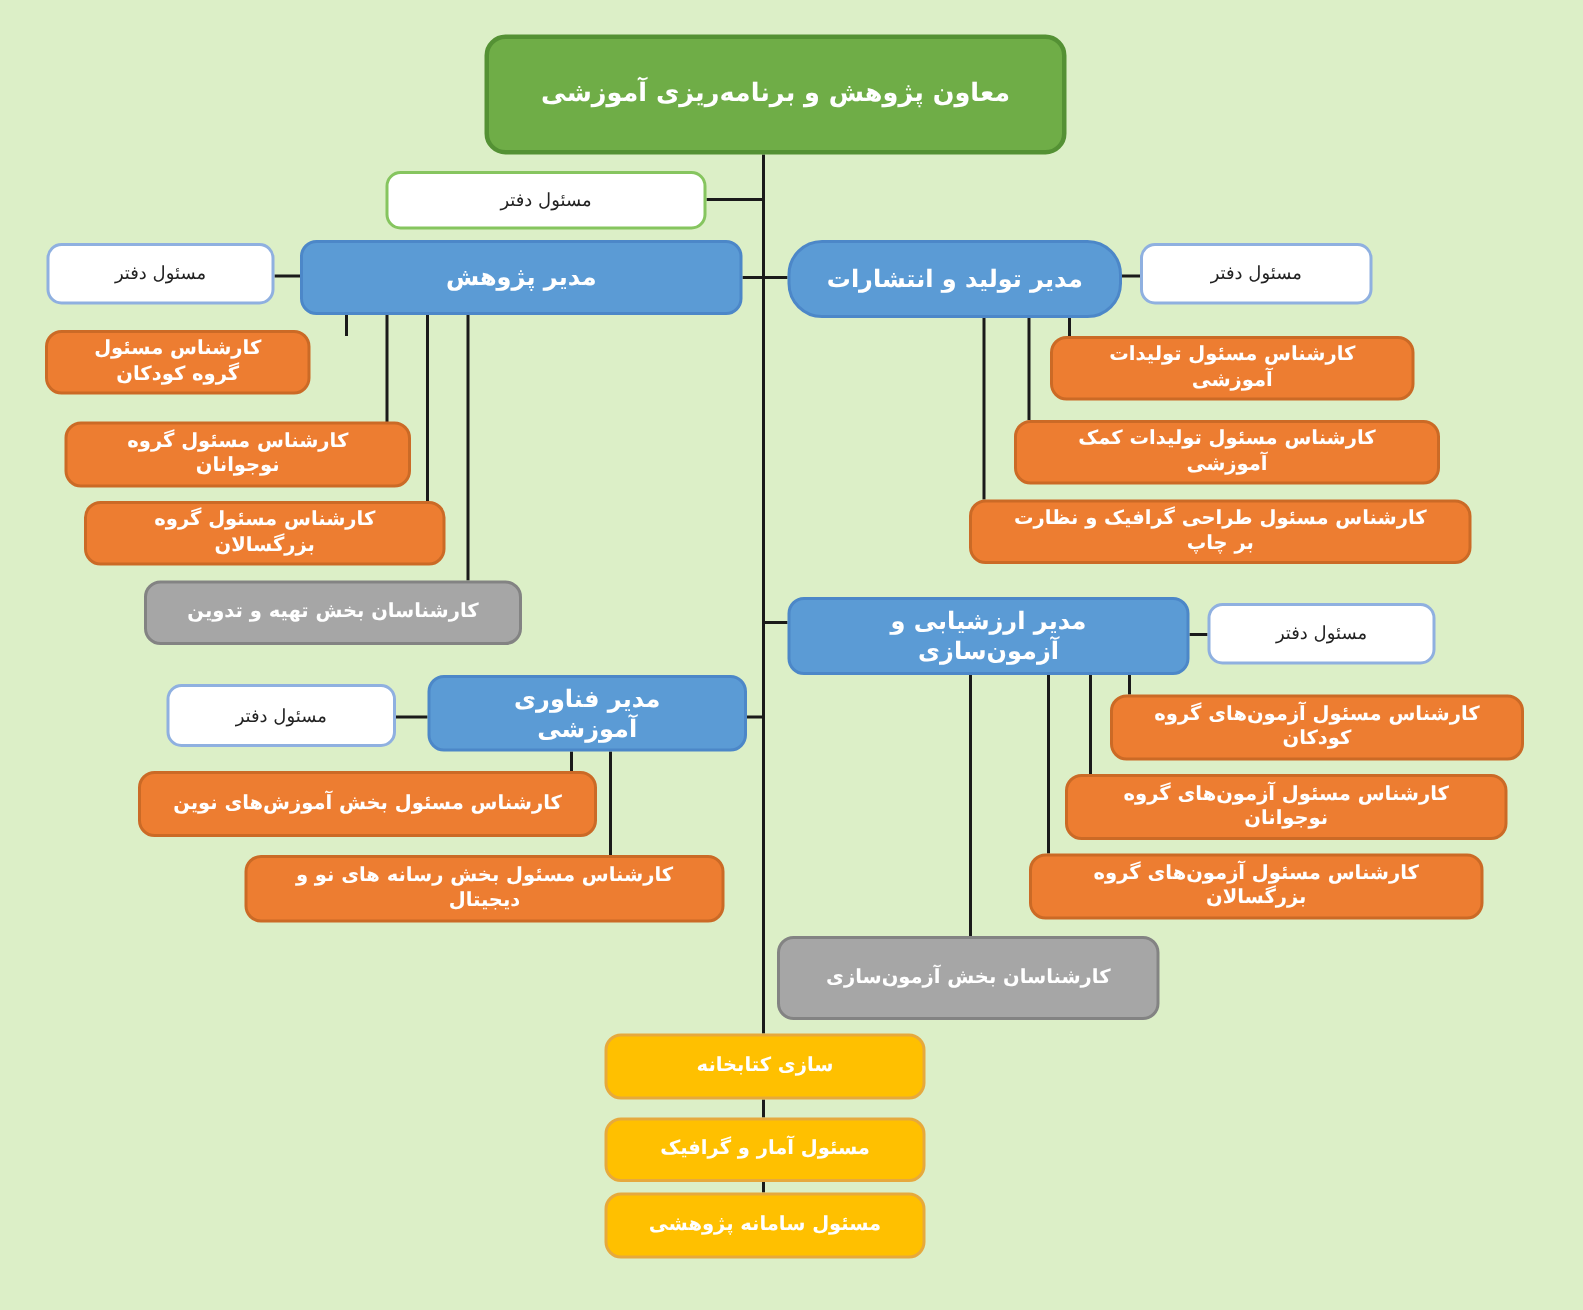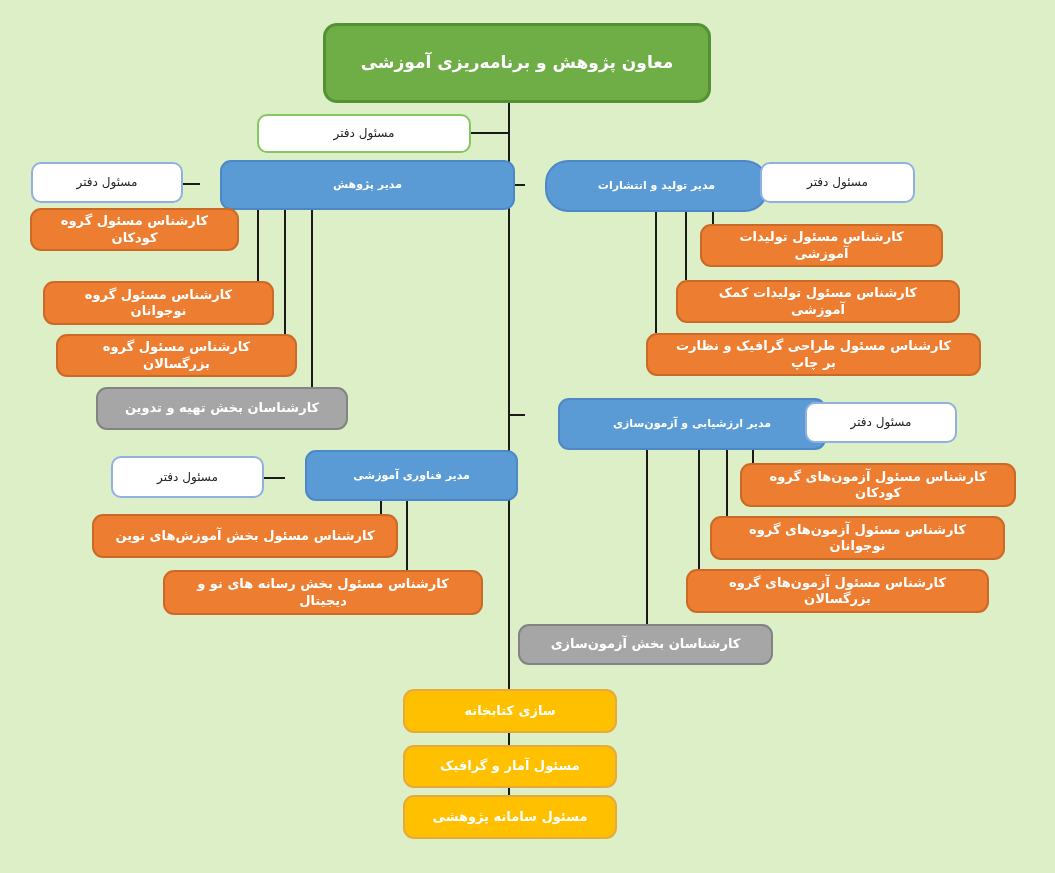--- a/index.html
+++ b/index.html
@@ -14,22 +14,21 @@
     display:flex;align-items:center;justify-content:center;text-align:center;
     border-radius:11px;color:#ffffff;font-weight:bold;font-size:13px;
     padding:2px 20px;line-height:1.25;
   }
   .root{
     background:var(--root-fill,#6fad47);border:3px solid var(--root-border,#549134);
     font-size:17px;border-radius:14px;
   }
   .manager{
     background:var(--manager-fill,#5b9bd5);border:2px solid var(--manager-border,#4c87c8);
-    font-size:11px;
-    margin-left:20px;
+    font-size:16px;
   }
   .expert{background:var(--expert-fill,#ed7d31);border:2px solid var(--expert-border,#cb6a26);}
   .section{background:var(--section-fill,#a6a6a6);border:2px solid var(--section-border,#838383);}
   .unit{background:var(--unit-fill,#ffc000);border:2px solid var(--unit-border,#e6a93d);}
   .office{
     background:var(--office-fill,#ffffff);border:2px solid var(--office-border-blue,#8fb0e0);
     color:#222222;font-weight:normal;font-size:12px;border-radius:10px;
   }
   .office.green{border-color:var(--office-border-green,#86c55f);}
   .h-line,.v-line{position:absolute;background:var(--connector,#1a1a1a);}
@@ -71,37 +70,37 @@
   <div class="v-line" style="left:646px;top:450px;height:174px;"></div>
 
   <div class="v-line" style="left:380px;top:501px;height:13px;"></div>
   <div class="v-line" style="left:406px;top:501px;height:69px;"></div>
 
   <div class="node root" style="left:323px;top:23px;width:388px;height:80px;">معاون پژوهش و برنامه‌ریزی آموزشی</div>
   <div class="node office green" style="left:257px;top:114px;width:214px;height:39px;">مسئول دفتر</div>
 
   <div class="node manager" style="left:200px;top:160px;width:295px;height:50px;">مدیر پژوهش</div>
   <div class="node office" style="left:31px;top:162px;width:152px;height:41px;">مسئول دفتر</div>
-  <div class="node expert" style="left:30px;top:208px;width:209px;height:43px;">کارشناس مسئول گروه کودکان</div>
+  <div class="node expert" style="left:30px;top:220px;width:177px;height:43px;">کارشناس مسئول گروه کودکان</div>
   <div class="node expert" style="left:43px;top:281px;width:231px;height:44px;">کارشناس مسئول گروه نوجوانان</div>
   <div class="node expert" style="left:56px;top:334px;width:241px;height:43px;">کارشناس مسئول گروه بزرگسالان</div>
   <div class="node section" style="left:96px;top:387px;width:252px;height:43px;">کارشناسان بخش تهیه و تدوین</div>
 
   <div class="node manager" style="left:525px;top:160px;width:223px;height:52px;border-radius:23px;">مدیر تولید و انتشارات</div>
   <div class="node office" style="left:760px;top:162px;width:155px;height:41px;">مسئول دفتر</div>
   <div class="node expert" style="left:700px;top:224px;width:243px;height:43px;">کارشناس مسئول تولیدات آموزشی</div>
   <div class="node expert" style="left:676px;top:280px;width:284px;height:43px;">کارشناس مسئول تولیدات کمک آموزشی</div>
   <div class="node expert" style="left:646px;top:333px;width:335px;height:43px;">کارشناس مسئول طراحی گرافیک و نظارت بر چاپ</div>
 
-  <div class="node manager" style="left:538px;top:398px;width:268px;height:52px;">مدیر ارزشیابی و آزمون‌سازی</div>
+  <div class="node manager" style="left:525px;top:398px;width:268px;height:52px;">مدیر ارزشیابی و آزمون‌سازی</div>
   <div class="node office" style="left:805px;top:402px;width:152px;height:41px;">مسئول دفتر</div>
   <div class="node expert" style="left:740px;top:463px;width:276px;height:44px;">کارشناس مسئول آزمون‌های گروه کودکان</div>
   <div class="node expert" style="left:710px;top:516px;width:295px;height:44px;">کارشناس مسئول آزمون‌های گروه نوجوانان</div>
   <div class="node expert" style="left:686px;top:569px;width:303px;height:44px;">کارشناس مسئول آزمون‌های گروه بزرگسالان</div>
-  <div class="node section" style="left:518px;top:624px;width:255px;height:41px;">کارشناسان بخش آزمون‌سازی</div>
+  <div class="node section" style="left:518px;top:624px;width:255px;height:56px;">کارشناسان بخش آزمون‌سازی</div>
 
   <div class="node manager" style="left:285px;top:450px;width:213px;height:51px;">مدیر فناوری آموزشی</div>
   <div class="node office" style="left:111px;top:456px;width:153px;height:42px;">مسئول دفتر</div>
   <div class="node expert" style="left:92px;top:514px;width:306px;height:44px;">کارشناس مسئول بخش آموزش‌های نوین</div>
   <div class="node expert" style="left:163px;top:570px;width:320px;height:45px;">کارشناس مسئول بخش رسانه های نو و دیجیتال</div>
 
   <div class="node unit" style="left:403px;top:689px;width:214px;height:44px;">سازی کتابخانه</div>
   <div class="node unit" style="left:403px;top:745px;width:214px;height:43px;">مسئول آمار و گرافیک</div>
   <div class="node unit" style="left:403px;top:795px;width:214px;height:44px;">مسئول سامانه پژوهشی</div>
 

